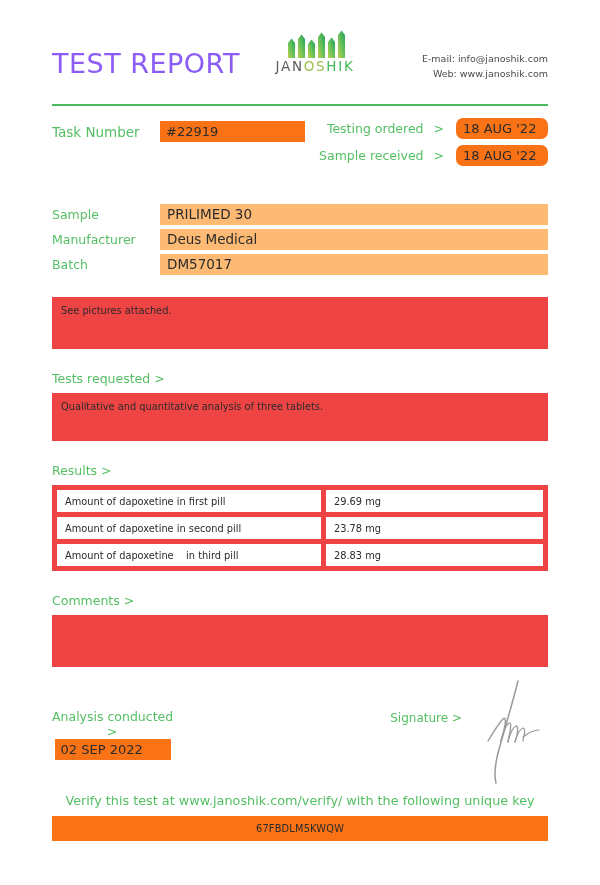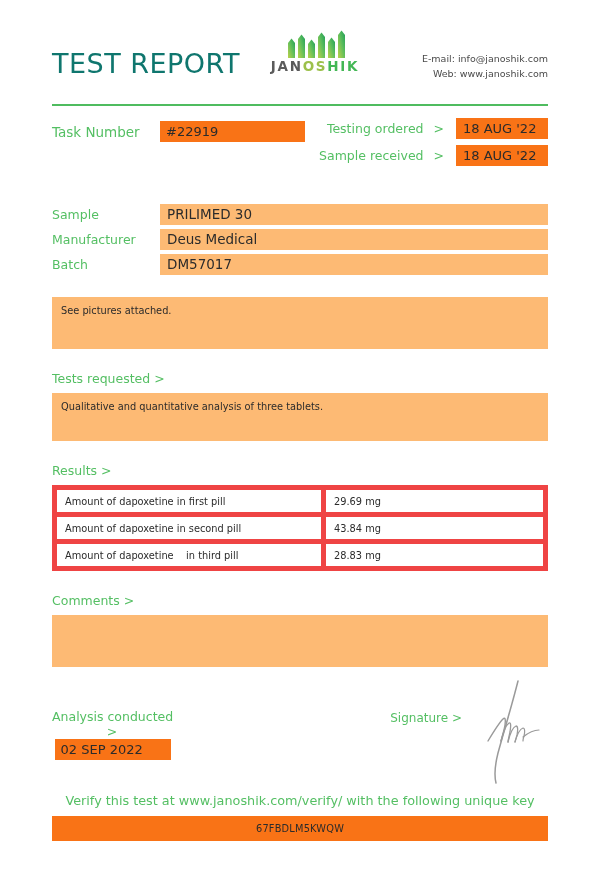--- a/index.html
+++ b/index.html
@@ -29,40 +29,40 @@
     position: relative;
     height: 70px;
     margin-top: 30px;
   }
   .report-title {
     position: absolute;
     left: 0;
     top: 18px;
     font-size: 27px;
     letter-spacing: .5px;
-    color: #0f766e;
+    color: #8b5cf6;
     font-weight: 400;
     white-space: nowrap;
   }
   .logo {
     position: absolute;
     left: 213px;
     top: 0px;
     width: 100px;
     text-align: center;
   }
   .logo-mark {
     height: 28px;
     display: block;
     margin: 0 auto 2px auto;
   }
   .logo-word {
     font-size: 13.5px;
     letter-spacing: 1.7px;
-    font-weight: 700;
+    font-weight: 400;
     line-height: 1;
     white-space: nowrap;
   }
   .logo-word .g1 { color: #5b5b5b; }
   .logo-word .g2 { color: #9cc04b; }
   .logo-word .g3 { color: #43b755; }
   .contact {
     position: absolute;
     right: 0;
     top: 22px;
@@ -125,20 +125,21 @@
     font-size: 12.5px;
     margin-right: 4px;
     white-space: nowrap;
   }
   .date-line .gt { color: #54bf63; font-size: 12.5px; margin-right: 6px; }
   .date-line .field {
     width: 92px;
     text-align: left;
     font-size: 13px;
     padding: 3px 7px;
+    border-radius: 7px;
   }
 
   
   .info {
     margin-top: 24px;
   }
   .info-row {
     display: flex;
     align-items: center;
     margin-bottom: 4px;
@@ -160,21 +161,21 @@
   }
 
   
   .section { margin-top: 22px; }
   .section-title {
     color: #54bf63;
     font-size: 12.5px;
     margin-bottom: 7px;
   }
   .box {
-    background: #fdba74;
+    background: #ef4444;
     font-size: 9.8px;
     color: #2b2b2b;
     padding: 8px 9px;
     box-sizing: border-box;
     min-height: 52px;
   }
   .box.tall { min-height: 48px; }
   .box.comments { min-height: 52px; }
 
   
@@ -328,21 +329,21 @@
   <div class="section">
     <div class="section-title">Results &gt;</div>
     <table class="results">
       <tbody>
         <tr>
           <td class="name">Amount of dapoxetine in first pill</td>
           <td class="value">29.69 mg</td>
         </tr>
         <tr>
           <td class="name">Amount of dapoxetine in second pill</td>
-          <td class="value">43.84 mg</td>
+          <td class="value">23.78 mg</td>
         </tr>
         <tr>
           <td class="name">Amount of dapoxetine    in third pill</td>
           <td class="value">28.83 mg</td>
         </tr>
       </tbody>
     </table>
   </div>
 
   <div class="section">

